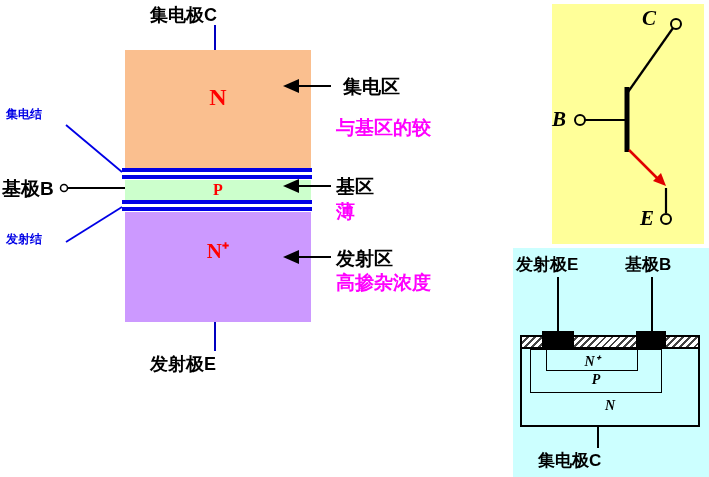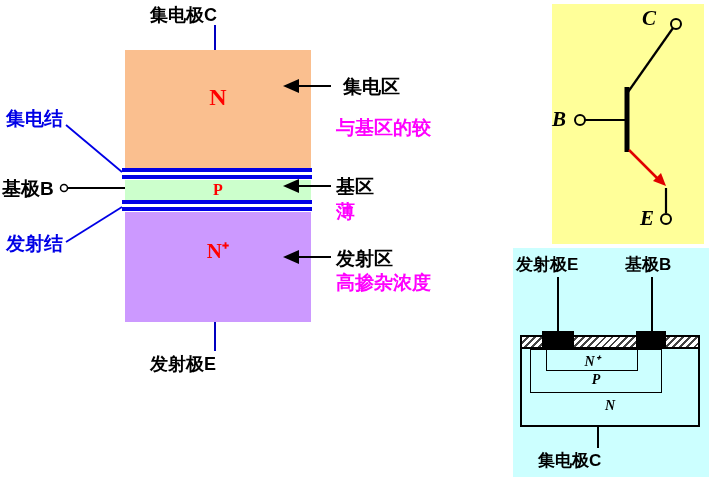--- a/index.html
+++ b/index.html
@@ -20,21 +20,21 @@
     border-top:4px solid #0000E6;border-bottom:4px solid #0000E6;}
   .junction-1{top:168px;}
   .junction-2{top:200px;}
   .region-letter{left:125px;width:186px;text-align:center;color:#FF0000;
     font-family:"Liberation Serif",serif;font-weight:bold;}
   .letter-n{top:84px;font-size:24px;}
   .letter-p{top:181px;font-size:16px;}
   .letter-nplus{top:236px;font-size:21px;}
   
   .zh{font-weight:bold;color:#000;font-size:18px;white-space:nowrap;}
-  .zh-blue{font-weight:bold;color:#0000E6;font-size:19px;white-space:nowrap;}
+  .zh-blue{font-weight:bold;color:#0000E6;font-size:12px;white-space:nowrap;}
   .zh-magenta{font-weight:bold;color:#FF00FF;font-size:19px;white-space:nowrap;}
   .ann-title{font-weight:bold;color:#000;font-size:19px;white-space:nowrap;}
   
   .sym-letter{font-family:"Liberation Serif",serif;font-style:italic;font-weight:bold;
     font-size:21px;color:#000;}
   
   .xs-outer{left:520px;top:335px;width:180px;height:92px;border:2px solid #000;box-sizing:border-box;}
   .xs-strip{left:520px;top:335px;width:180px;height:14px;border:2px solid #000;box-sizing:border-box;
     background:repeating-linear-gradient(135deg,#ffffff 0px,#ffffff 3px,#444444 3px,#444444 5px);}
   .xs-pad{background:#000;top:331px;height:18px;}

